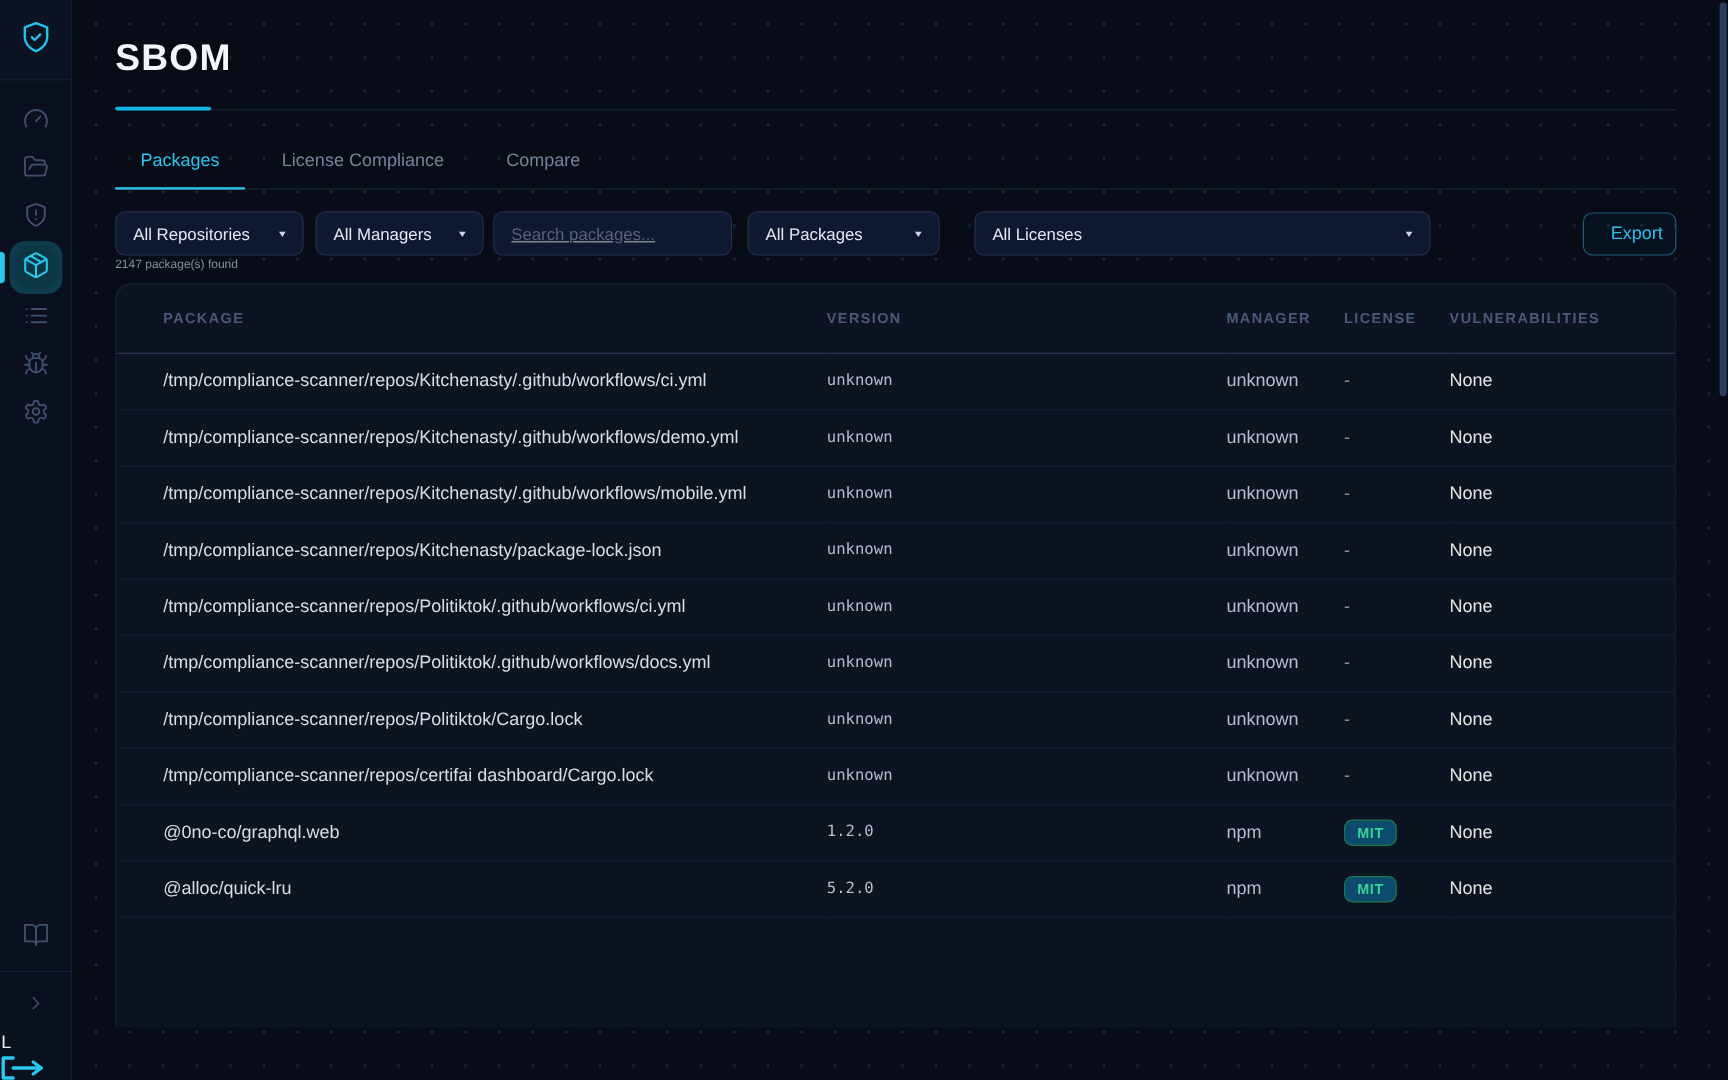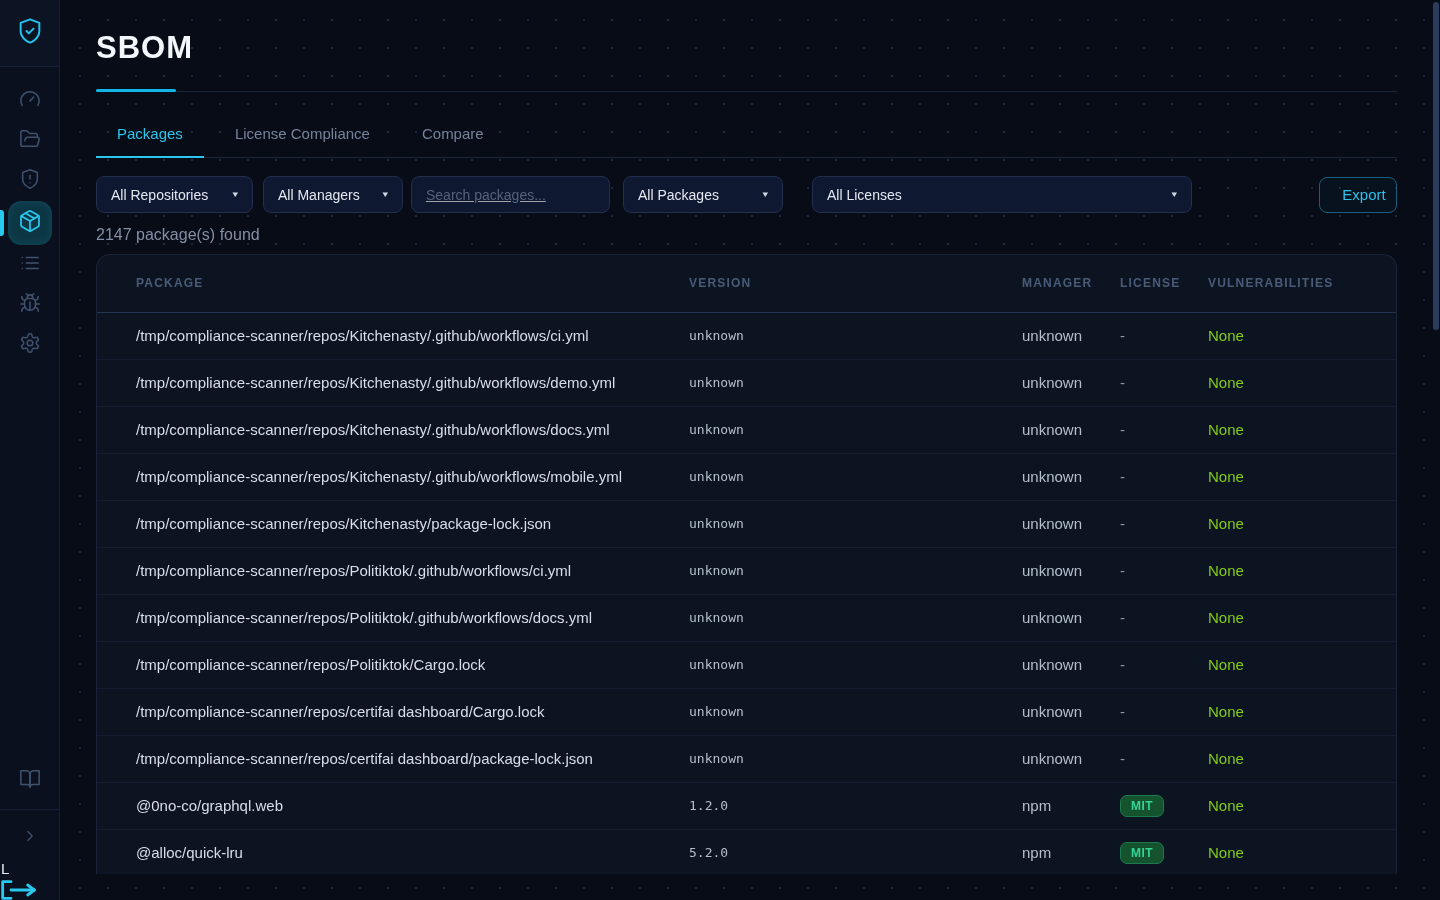--- a/index.html
+++ b/index.html
@@ -83,44 +83,44 @@
   }
   .search input::placeholder { color:#55637c; }
   .w-packages { width:160px; margin-right:29px; }
   .w-licenses { width:380px; }
   .export-btn {
     margin-left:auto; height:36px; width:78px; border:1px solid #1b5e7c; border-radius:8px;
     background:rgba(18,182,230,.04); color:#2cc0ea; font-size:15px;
     display:flex; align-items:center; justify-content:center; cursor:pointer;padding-left:12px;
   }
 
-  .count { margin-top:13px; font-size:16px; color:#8390a4; }
+  .count { margin-top:2px; font-size:10px; color:#8390a4; }
 
   
   .panel {
     margin-top:10px; background:#0c1422; border:1px solid #1a2438; border-bottom:none;
     border-radius:14px 14px 0 0; height:620px; overflow:hidden;
   }
   table { width:100%; border-collapse:collapse; table-layout:fixed; }
   th {
     height:57px; text-align:left; font-size:12px; font-weight:700; letter-spacing:1.2px;
     color:#4a5b78; text-transform:uppercase; border-bottom:1px solid #26354f; padding:0;
   }
   col.c-package { width:592px; } col.c-version { width:333px; }
   col.c-manager { width:98px; } col.c-license { width:88px; } col.c-vuln { width:auto; }
   th:first-child, td:first-child { padding-left:39px; }
   td { height:47px; border-bottom:1px solid #141e31; padding:0; font-size:15px; }
   td.pkg { color:#d8deea; }
   td.ver { font-family:"DejaVu Sans Mono", monospace; font-size:13px; color:#b4bfce; }
   td.mgr { color:#b4bfce; }
   td.lic { color:#8995a9; }
-  td.vuln { color:#84cc16; }
+  td.vuln { color:#e5e5e5; }
   .badge {
     display:inline-block; padding:3px 10px; border:1px solid #1d7a4d; border-radius:7px;
-    background:#14532d; color:#35d395; font-size:12px; font-weight:700; letter-spacing:.5px;
+    background:#0c4a6e; color:#35d395; font-size:12px; font-weight:700; letter-spacing:.5px;
   }
 
   
   .scrollbar { position:absolute; right:0; top:0; width:8px; height:900px; z-index:9; }
   .scroll-thumb { position:absolute; right:1px; top:2px; width:6px; height:328px; background:#2c3c5c; border-radius:3px; }
 
   svg { fill:none; stroke-width:1.7; stroke-linecap:round; stroke-linejoin:round; }
 </style>
 </head>
 <body>
@@ -306,27 +306,20 @@
   </tr>
 
   <tr>
     <td class="pkg">/tmp/compliance-scanner/repos/Kitchenasty/.github/workflows/demo.yml</td>
     <td class="ver">unknown</td>
     <td class="mgr">unknown</td>
     <td class="lic">-</td>
     <td class="vuln">None</td>
   </tr>
 
-  <tr>
-    <td class="pkg">/tmp/compliance-scanner/repos/Kitchenasty/.github/workflows/docs.yml</td>
-    <td class="ver">unknown</td>
-    <td class="mgr">unknown</td>
-    <td class="lic">-</td>
-    <td class="vuln">None</td>
-  </tr>
 
   <tr>
     <td class="pkg">/tmp/compliance-scanner/repos/Kitchenasty/.github/workflows/mobile.yml</td>
     <td class="ver">unknown</td>
     <td class="mgr">unknown</td>
     <td class="lic">-</td>
     <td class="vuln">None</td>
   </tr>
 
   <tr>
@@ -362,27 +355,20 @@
   </tr>
 
   <tr>
     <td class="pkg">/tmp/compliance-scanner/repos/certifai dashboard/Cargo.lock</td>
     <td class="ver">unknown</td>
     <td class="mgr">unknown</td>
     <td class="lic">-</td>
     <td class="vuln">None</td>
   </tr>
 
-  <tr>
-    <td class="pkg">/tmp/compliance-scanner/repos/certifai dashboard/package-lock.json</td>
-    <td class="ver">unknown</td>
-    <td class="mgr">unknown</td>
-    <td class="lic">-</td>
-    <td class="vuln">None</td>
-  </tr>
 
   <tr>
     <td class="pkg">@0no-co/graphql.web</td>
     <td class="ver">1.2.0</td>
     <td class="mgr">npm</td>
     <td class="lic"><span class="badge">MIT</span></td>
     <td class="vuln">None</td>
   </tr>
 
   <tr>

